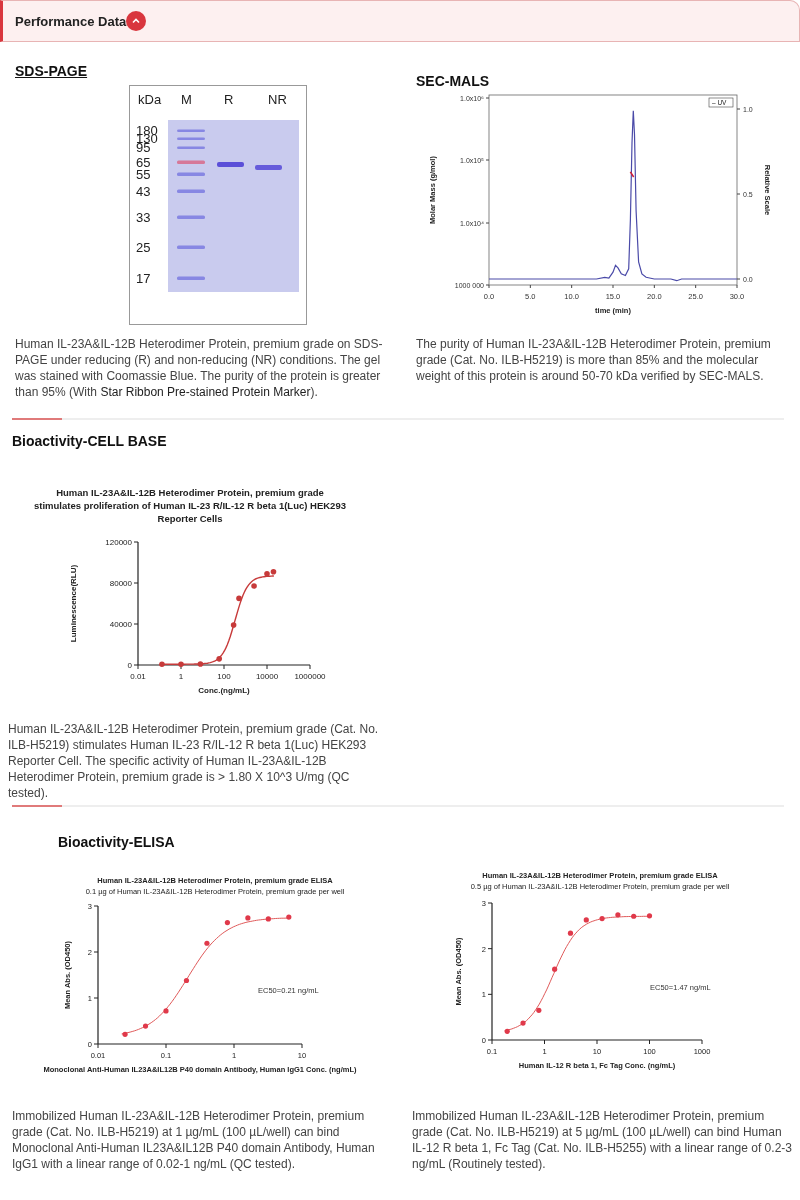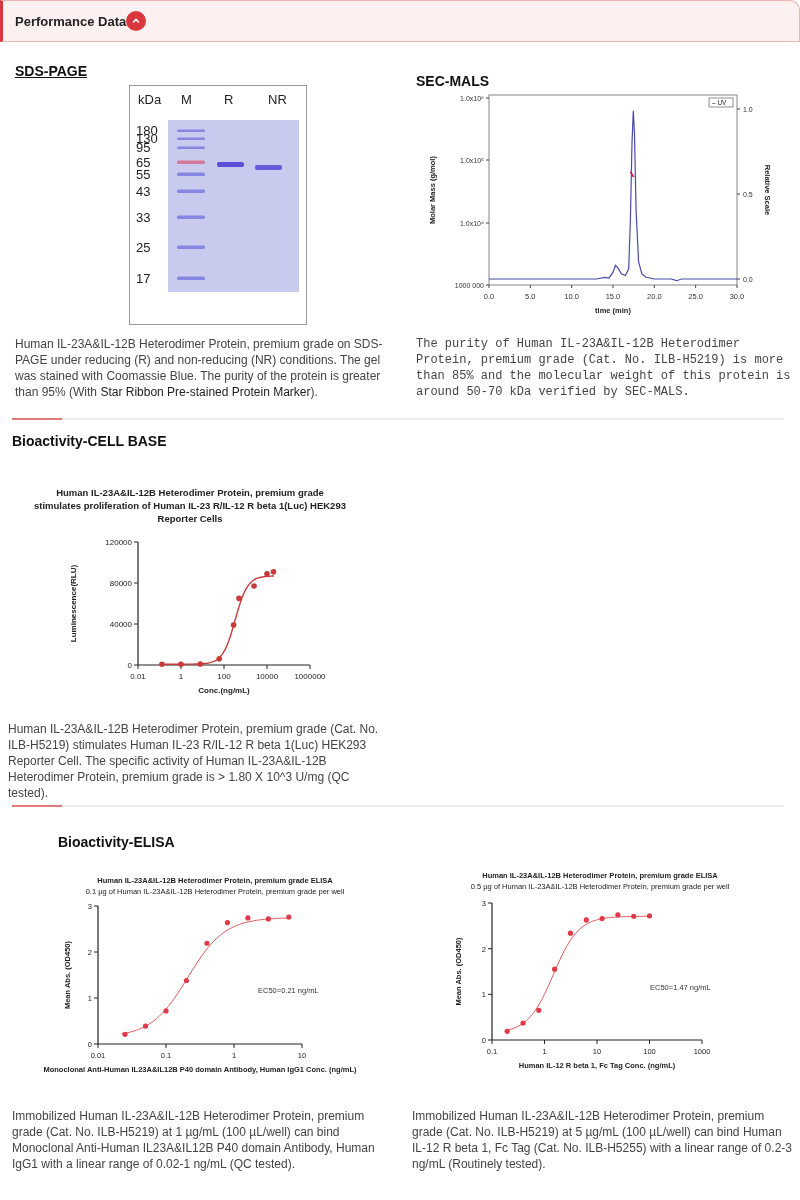--- a/index.html
+++ b/index.html
@@ -94,21 +94,21 @@
     <line x1="312" y1="24" x2="315" y2="24" stroke="#444"></line>
     <text x="318" y="27" font-size="7" fill="#333">1.0</text>
     <text x="188" y="228" font-size="7.5" font-weight="bold" text-anchor="middle" fill="#222">time (min)</text>
     <text x="10" y="105" font-size="7.5" font-weight="bold" text-anchor="middle" fill="#222" transform="rotate(-90 10 105)">Molar Mass (g/mol)</text>
     <text x="340" y="105" font-size="7.5" font-weight="bold" text-anchor="middle" fill="#222" transform="rotate(90 340 105)">Relative Scale</text>
     <path d="M64.0,194.0 L171.5,194.0 L179.7,192.3 L183.9,193.2 L188.0,187.2 L190.5,180.4 L193.0,182.9 L196.3,188.9 L200.4,190.6 L203.7,183.8 L205.4,134.5 L207.0,58.0 L208.3,25.7 L209.5,49.5 L211.1,126.0 L213.6,177.0 L216.9,188.9 L221.1,192.3 L229.3,194.0 L245.9,194.0 L251.7,195.7 L256.6,194.0 L312.0,194.0" fill="none" stroke="#4a4aa8" stroke-width="1.2"></path>
     <line x1="205.36" y1="86.9" x2="208.66666666666669" y2="92" stroke="#d0203a" stroke-width="1.6"></line>
     <rect x="284" y="13" width="24" height="9" fill="#fff" stroke="#444" stroke-width="0.6"></rect>
     <text x="287" y="20" font-size="6.5" fill="#222">– UV</text>
   </svg>
-<div class="desc" style="left:416px;top:336px;width:380px;font-family:Liberation Mono, monospace;">The purity of Human IL-23A&amp;IL-12B Heterodimer Protein, premium grade (Cat. No. ILB-H5219) is more than 85% and the molecular weight of this protein is around 50-70 kDa verified by SEC-MALS.</div>
+<div class="desc" style="left:416px;top:336px;width:380px;">The purity of Human IL-23A&amp;IL-12B Heterodimer Protein, premium grade (Cat. No. ILB-H5219) is more than 85% and the molecular weight of this protein is around 50-70 kDa verified by SEC-MALS.</div>
 
 <div class="divider" style="top:418px;"></div>
 
 <div class="sec-title" style="left:12px;top:433px;">Bioactivity-CELL BASE</div>
 <svg id="cellbase-svg" style="position:absolute;left:20px;top:482px;" width="330" height="215">
     <text x="170" y="14" font-size="9.5" font-weight="bold" text-anchor="middle" fill="#222">Human IL-23A&amp;IL-12B Heterodimer Protein, premium grade</text>
     <text x="170" y="27" font-size="9.5" font-weight="bold" text-anchor="middle" fill="#222">stimulates proliferation of Human IL-23 R/IL-12 R beta 1(Luc) HEK293</text>
     <text x="170" y="40" font-size="9.5" font-weight="bold" text-anchor="middle" fill="#222">Reporter Cells</text>
     <line x1="118" y1="60" x2="118" y2="183" stroke="#222" stroke-width="1.2"></line>
     <line x1="118" y1="183" x2="290" y2="183" stroke="#222" stroke-width="1.2"></line>

